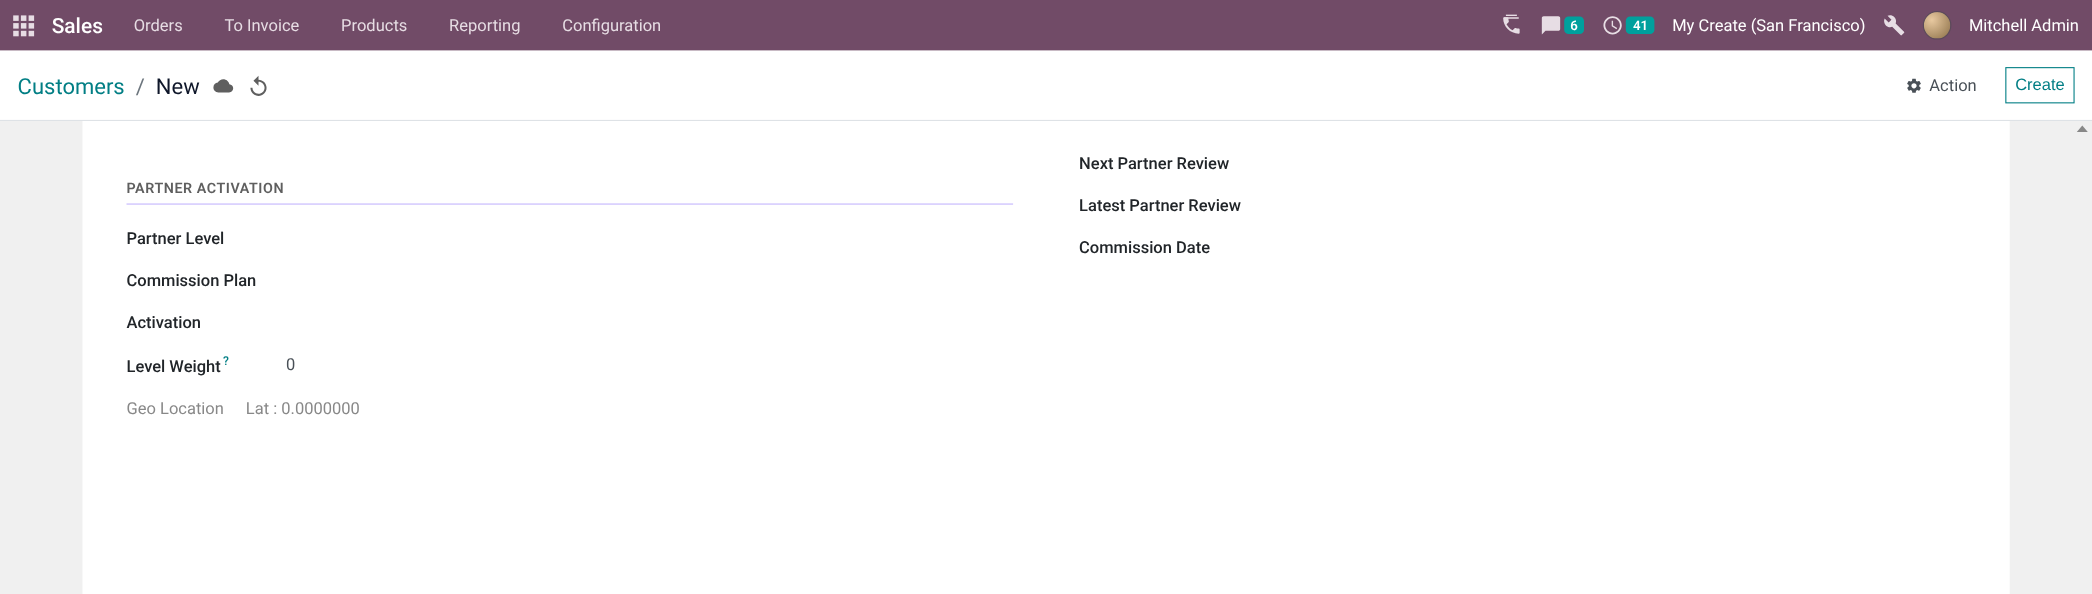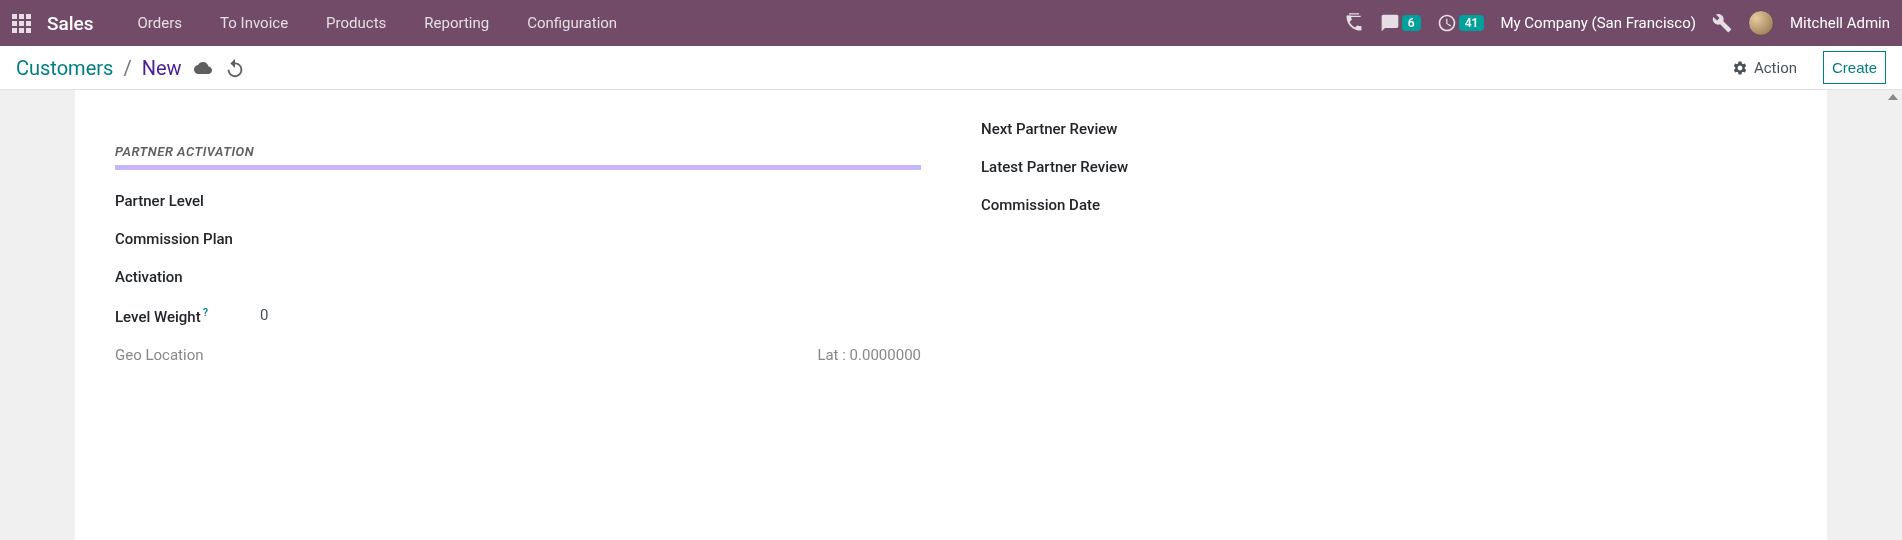--- a/index.html
+++ b/index.html
@@ -30,21 +30,21 @@
     }
     .apps-icon span {
       background: #e7dde4;
       width: 5px;
       height: 5px;
     }
     .app-title {
       font-size: 19px;
       font-weight: 500;
       margin-left: 6px;
-      margin-right: 20px;
+      margin-right: 4px;
       color: #fff;
     }
     .nav-item {
       font-size: 15px;
       color: #e7dde4;
       cursor: pointer;
       padding: 0 14px;
     }
     .topbar-spacer {
       flex: 1;
@@ -86,41 +86,41 @@
       background: radial-gradient(circle at 30% 30%, #e8c9a0, #8b6f47);
       border: 1px solid #5a4a5a;
     }
     .user-name {
       font-size: 15px;
       color: #fff;
       cursor: pointer;
     }
     .control-bar {
       background: #fff;
-      height: 44px;
+      height: 64px;
       display: flex;
       align-items: center;
       padding: 0 16px;
       border-bottom: 1px solid #dee2e6;
     }
     .breadcrumb {
       display: flex;
       align-items: center;
       gap: 10px;
       font-size: 20px;
     }
     .breadcrumb-link {
       color: #017e84;
       cursor: pointer;
     }
     .breadcrumb-sep {
       color: #6c757d;
     }
     .breadcrumb-current {
-      color: #4c1d95;
+      color: #0f172a;
     }
     .save-cloud {
       width: 22px;
       height: 18px;
       cursor: pointer;
     }
     .discard-icon {
       width: 22px;
       height: 22px;
       cursor: pointer;
@@ -170,24 +170,23 @@
     .form-col {
       flex: 1;
     }
     .section-title {
       font-size: 13px;
       font-weight: 600;
       color: #5f5f5f;
       letter-spacing: 0.5px;
       text-transform: uppercase;
       padding-bottom: 6px;
-      border-bottom: 5px solid #c4b5fd;
+      border-bottom: 1px solid #c4b5fd;
       margin-bottom: 22px;
       margin-top: 24px;
-      font-style: italic;
     }
     .field-row {
       display: flex;
       align-items: flex-start;
       margin-bottom: 20px;
     }
     .field-label {
       font-size: 15px;
       color: #212529;
       font-weight: 500;
@@ -203,21 +202,20 @@
       font-size: 15px;
       color: #495057;
     }
     .geo-location-row {
       display: flex;
       align-items: center;
       gap: 20px;
       color: #888;
       font-size: 15px;
       margin-top: 8px;
-      justify-content: space-between;
     }
     .scroll-indicator {
       position: absolute;
       right: 0;
       top: 0;
       width: 18px;
       height: 100%;
       background: #f0f0f0;
     }
     .scroll-arrow {
@@ -263,21 +261,21 @@
           <path d="M20 2H4c-1.1 0-2 .9-2 2v18l4-4h14c1.1 0 2-.9 2-2V4c0-1.1-.9-2-2-2z" fill="#e7dde4"></path>
         </svg>
       <span class="badge">6</span>
     </div>
     <div class="icon-btn">
       <svg class="icon-svg" viewBox="0 0 24 24">
           <path d="M12 2C6.5 2 2 6.5 2 12s4.5 10 10 10 10-4.5 10-10S17.5 2 12 2zm0 18c-4.4 0-8-3.6-8-8s3.6-8 8-8 8 3.6 8 8-3.6 8-8 8zm.5-13H11v6l5.2 3.2.8-1.3-4.5-2.7V7z" fill="#e7dde4"></path>
         </svg>
       <span class="badge">41</span>
     </div>
-    <div class="company-name">My Company (San Francisco)</div>
+    <div class="company-name">My Create (San Francisco)</div>
     <div class="icon-btn">
       <svg class="icon-svg" viewBox="0 0 24 24">
           <path d="M22.7 19l-9.1-9.1c.9-2.3.4-5-1.5-6.9-2-2-5-2.4-7.4-1.3L9 6 6 9 1.6 4.7C.4 7.1.9 10.1 2.9 12.1c1.9 1.9 4.6 2.4 6.9 1.5l9.1 9.1c.4.4 1 .4 1.4 0l2.3-2.3c.5-.4.5-1.1.1-1.4z" fill="#e7dde4"></path>
         </svg>
     </div>
     <div class="user-avatar"></div>
     <div class="user-name">Mitchell Admin</div>
   </div>
 </div>
 

